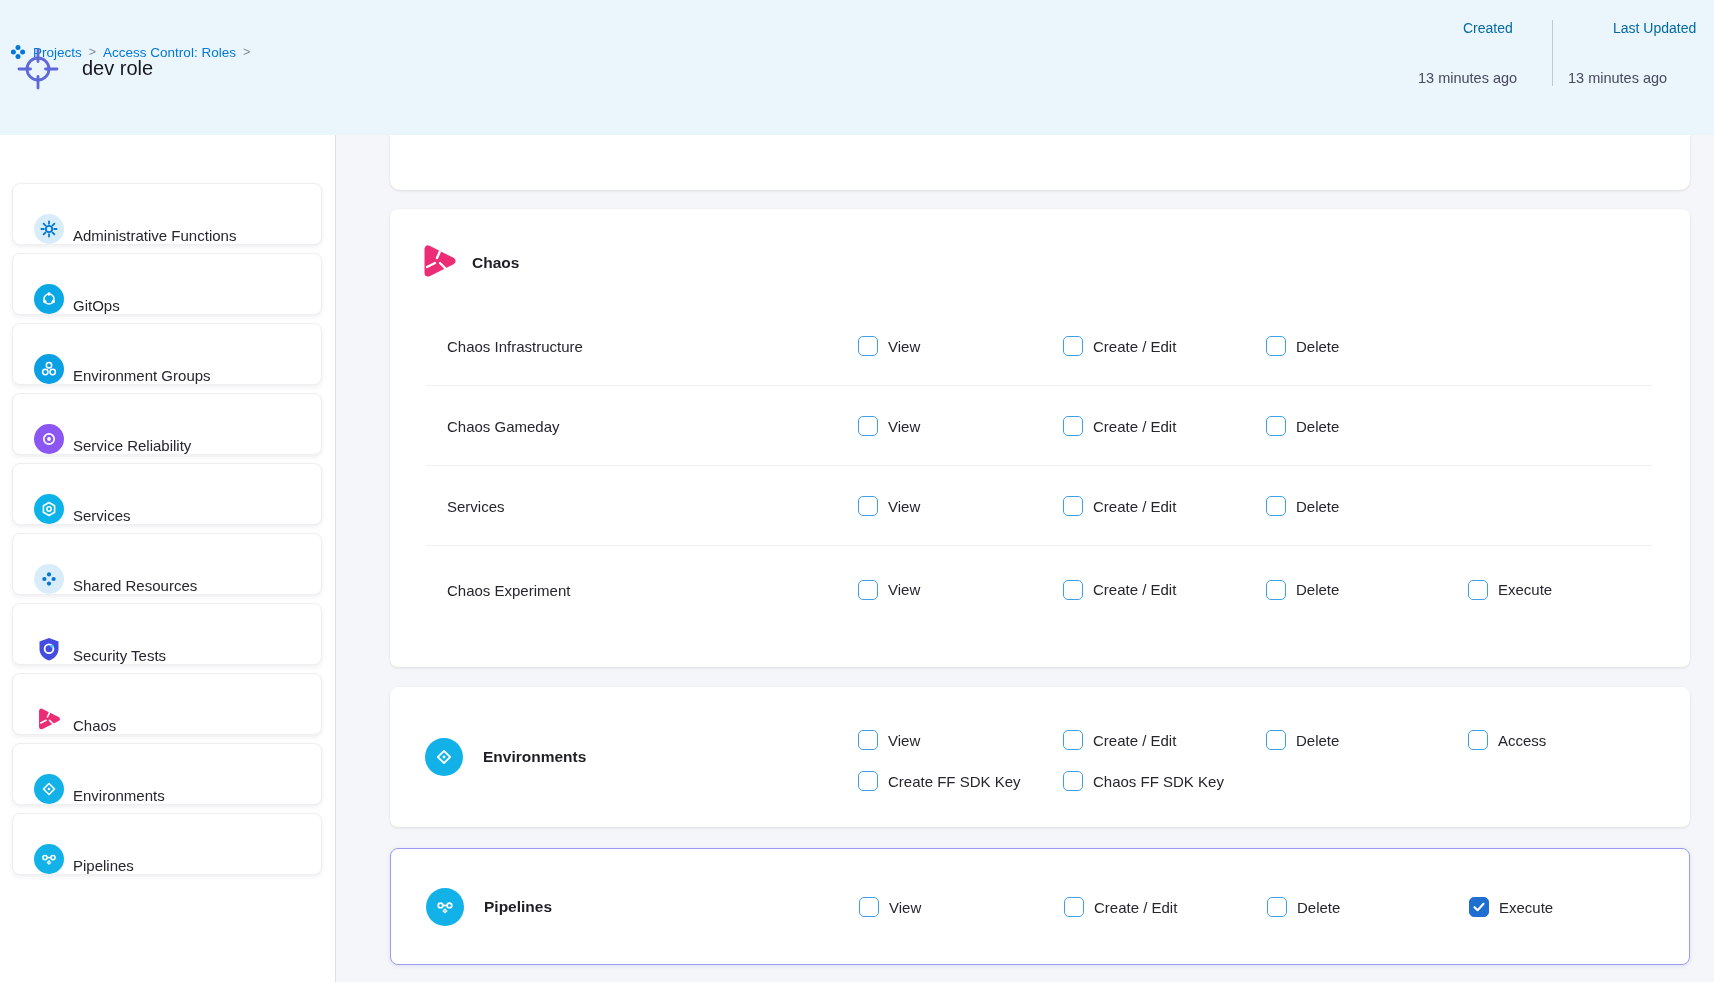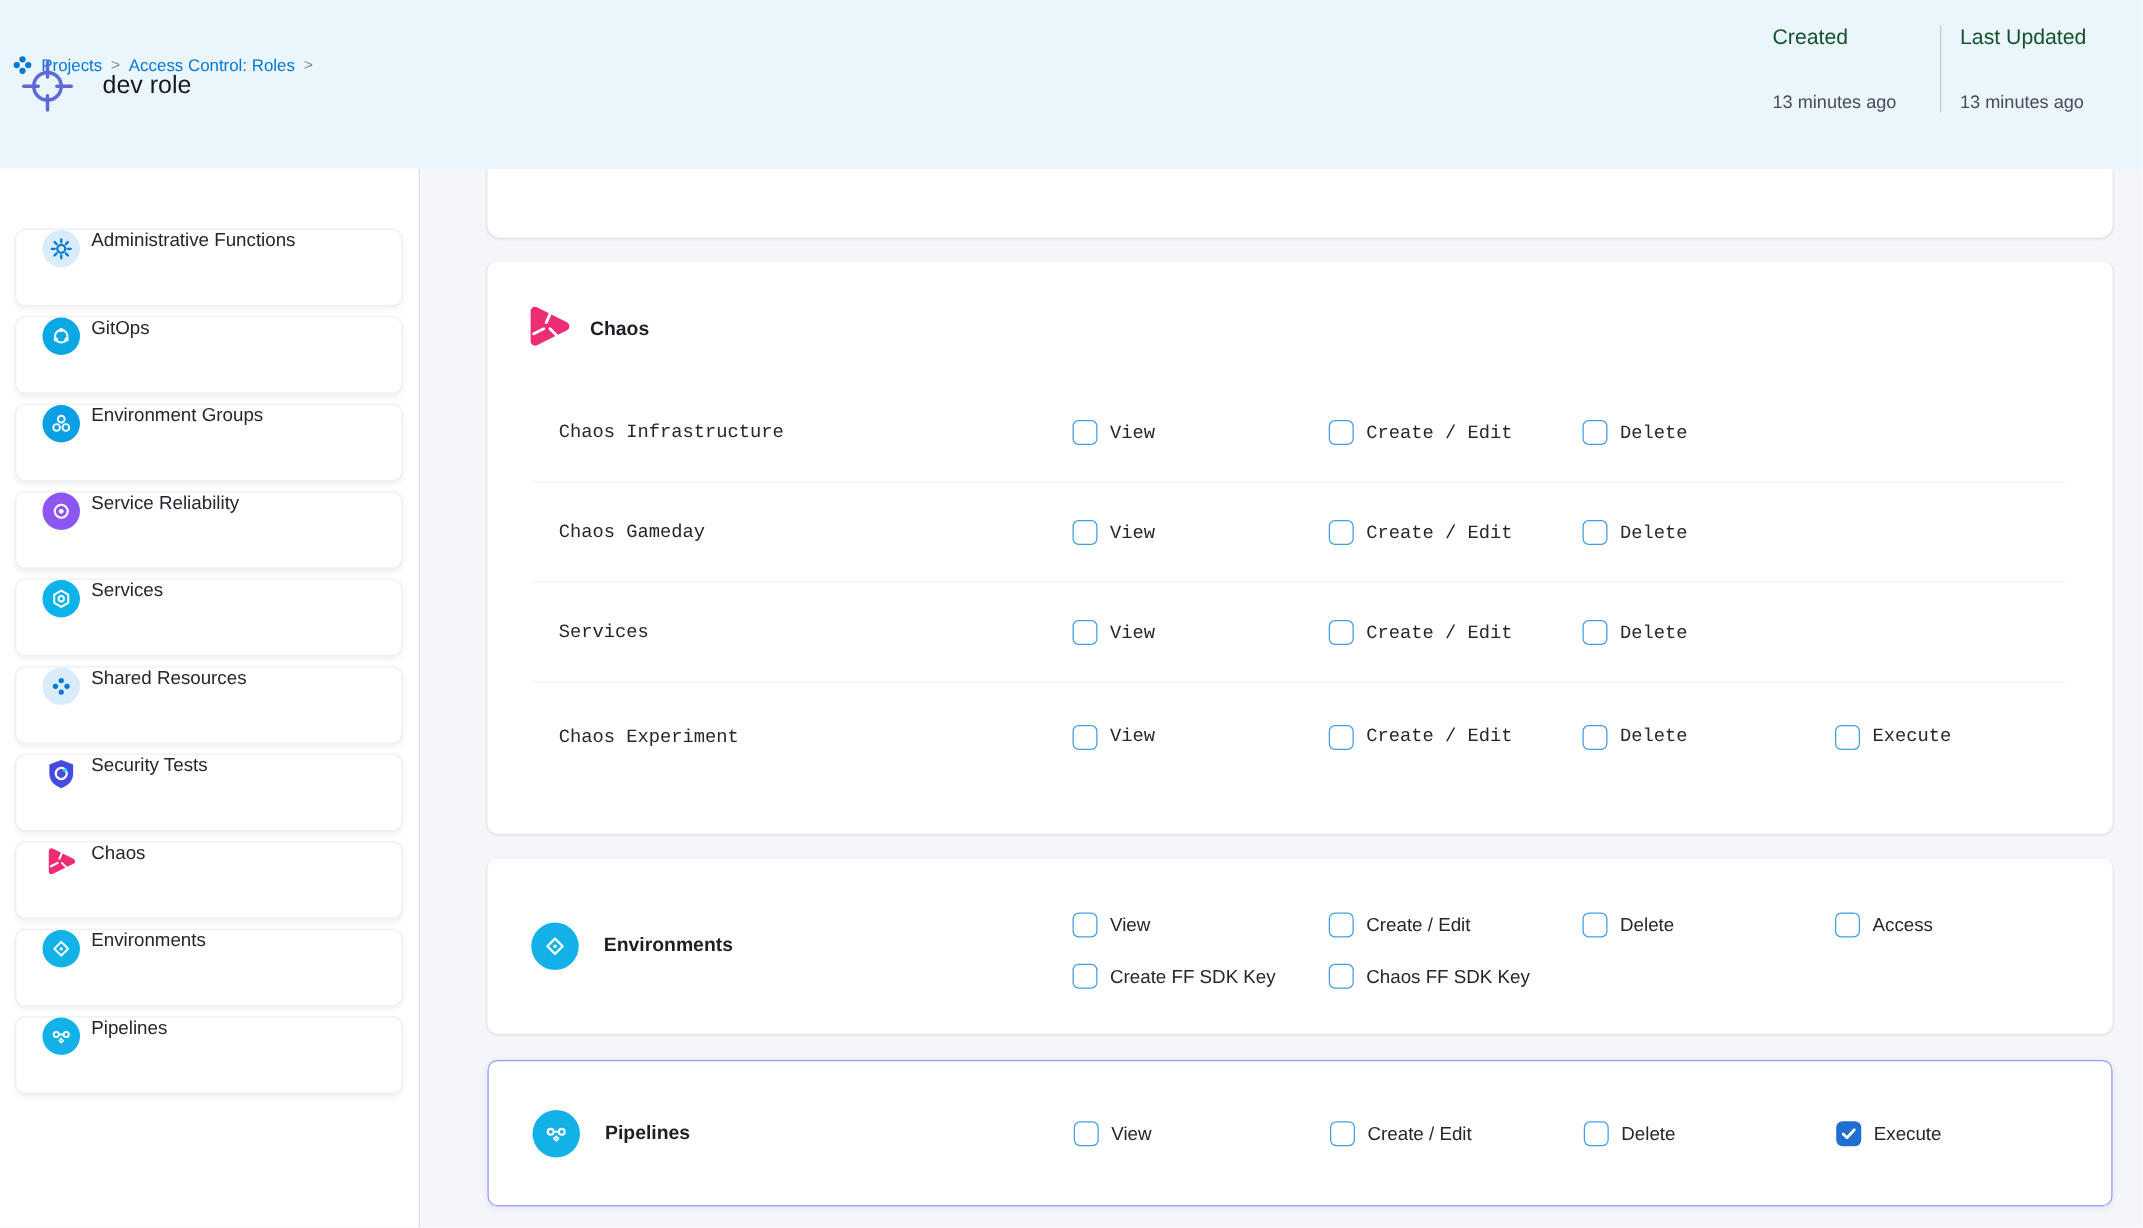--- a/index.html
+++ b/index.html
@@ -14,46 +14,46 @@
     font-size:13.5px;font-weight:500;margin-top:40px;}
   .crumb-icon{display:flex;align-items:center;}
   .crumb-link{color:#0278d5;cursor:pointer;}
   .crumb-sep{color:#7d8a99;font-size:12.5px;}
   .title-icon{position:absolute;left:16px;top:47px;width:44px;height:44px;}
   .page-title{position:absolute;left:82px;top:57px;font-size:20px;font-weight:500;color:#17181d;}
   .meta{position:absolute;left:1418px;top:20px;display:flex;}
   .meta-col{display:flex;flex-direction:column;gap:9px;}
   .meta-col.first{width:118px;padding-right:16px;}
   .meta-col.second{border-left:1px solid #c3c8d0;padding-left:15px;width:200px;}
-  .meta-label{font-size:17px;color:#14532d;}
+  .meta-label{font-size:14px;color:#0369a1;margin-left:45px;}
   .meta-value{font-size:14.5px;color:#474a5c;margin-top:25px;}
   
   .sidebar{position:absolute;left:0;top:135px;width:335px;bottom:0;background:#fff;}
   .v-divider{position:absolute;left:335px;top:135px;bottom:0;width:1px;background:#dcdfe4;}
   .side-list{position:absolute;left:12px;top:48px;width:310px;}
   .side-card{height:62px;margin-bottom:8px;background:#fff;border:1px solid #edeff2;border-radius:8px;
-    box-shadow:0 2px 4px rgba(96,97,112,.10);display:flex;align-items:flex-start;
+    box-shadow:0 2px 4px rgba(96,97,112,.10);display:flex;align-items:flex-end;
     padding-left:21px;gap:9px;cursor:pointer;box-sizing:border-box;}
   .side-ico{width:30px;height:30px;border-radius:50%;display:flex;align-items:center;
     justify-content:center;flex:none;}
   .side-ico.bare{border-radius:0;background:transparent;}
   .side-label{font-size:15px;color:#25262e;}
   
   .main{position:absolute;left:336px;top:135px;right:0;bottom:0;background:#f4f6f9;}
   .card{position:absolute;left:54px;width:1300px;background:#fff;border-radius:8px;
     box-shadow:0 1px 3px rgba(96,97,112,.12),0 1px 2px rgba(40,41,61,.04);box-sizing:border-box;}
   .card-top{top:0;height:55px;border-radius:0 0 10px 10px;}
   .card-chaos{top:74px;height:458px;}
   .card-env{top:552px;height:140px;}
   .card-pipe{top:713px;height:117px;}
   .card.selected{border:1px solid #9b9bf1;box-shadow:0 1px 4px rgba(120,120,230,.18);}
   
   .sec-head{position:absolute;top:34px;left:30px;display:flex;align-items:center;gap:12px;}
   .sec-title{font-size:15.5px;font-weight:700;color:#1e1f26;}
-  .rows{position:absolute;top:97px;left:0;right:0;font-family:Liberation Mono, monospace;}
+  .rows{position:absolute;top:97px;left:0;right:0;}
   .perm-row{position:relative;}
   .perm-row.divided:after{content:"";position:absolute;left:36px;right:38px;bottom:0;height:1px;background:#edeff3;}
   .row-label{position:absolute;left:57px;top:50%;transform:translateY(-50%);
     font-size:15px;color:#25262e;}
   
   .res-head{position:absolute;left:35px;display:flex;align-items:center;gap:20px;height:38px;}
   .res-ico{width:38px;height:38px;border-radius:50%;display:flex;align-items:center;justify-content:center;flex:none;}
   .res-title{font-size:15.5px;font-weight:700;color:#1e1f26;}
   .perm-line{position:absolute;left:0;right:0;height:40px;}
   

